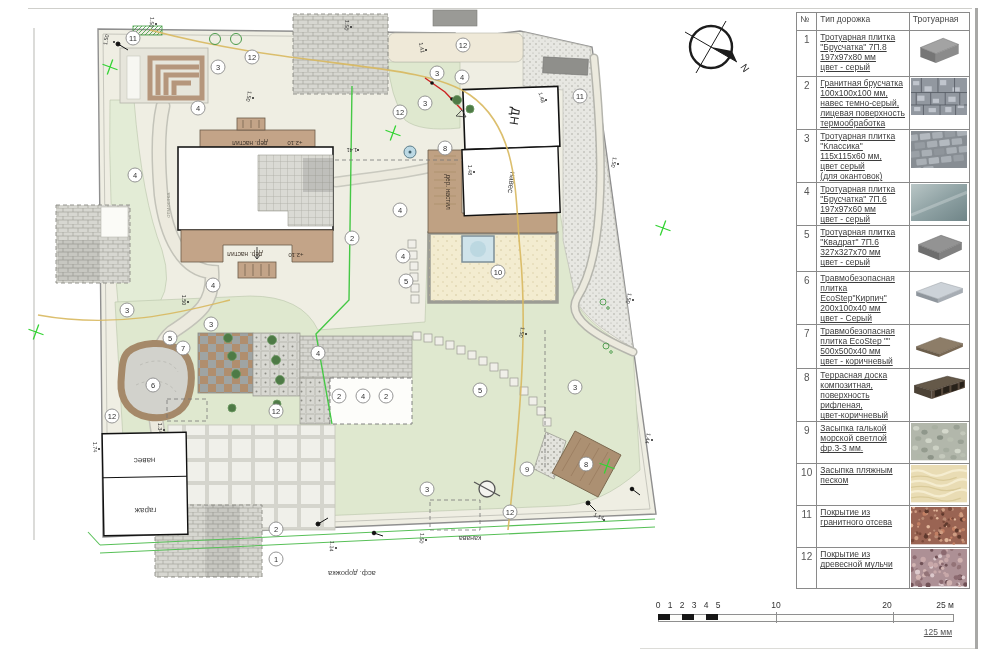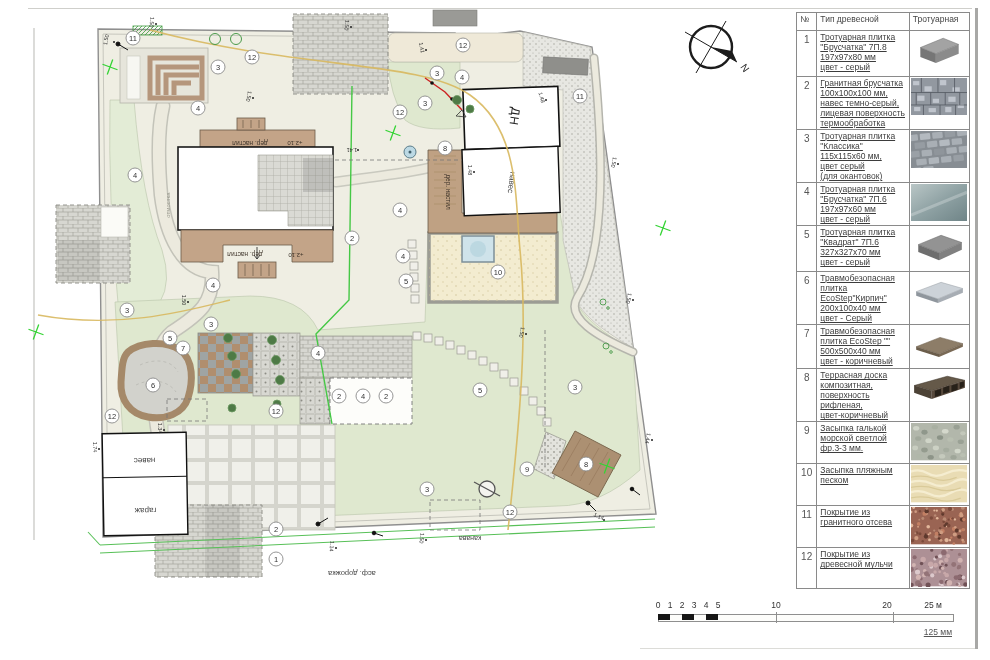--- a/index.html
+++ b/index.html
@@ -491,21 +491,21 @@
     <g id="g-tags">
         <circle cx="215" cy="39" r="5.5" fill="none" stroke="#4a9b4a" stroke-width="1"></circle>
         <circle cx="236" cy="39" r="5.5" fill="none" stroke="#4a9b4a" stroke-width="1"></circle>
       </g>
   </svg>
 
   <table id="legend">
     <thead>
       <tr>
         <th>№</th>
-        <th>Тип древесной</th>
+        <th>Тип дорожка</th>
         <th>Тротуарная</th>
       </tr>
     </thead>
     <tbody id="legend-body">
         <tr style="height: 46px;">
           <td class="num">1</td>
           <td class="txt">Тротуарная плитка
 "Брусчатка" 7П.8
 197х97х80 мм
 цвет - серый</td>
@@ -907,21 +907,21 @@
 
   <div id="scalebar">
     <span class="sb-num" style="left:8px">0</span>
     <span class="sb-num" style="left:20px">1</span>
     <span class="sb-num" style="left:32px">2</span>
     <span class="sb-num" style="left:44px">3</span>
     <span class="sb-num" style="left:56px">4</span>
     <span class="sb-num" style="left:68px">5</span>
     <span class="sb-num" style="left:126px">10</span>
     <span class="sb-num" style="left:237px">20</span>
-    <span class="sb-num" style="left:283px">25 м</span>
+    <span class="sb-num" style="left:295px">25 м</span>
     <div class="sb-bar"></div>
     <div class="sb-seg" style="left:8px"></div>
     <div class="sb-seg" style="left:32px"></div>
     <div class="sb-seg" style="left:56px"></div>
     <div class="sb-tick" style="left:126px"></div>
     <div class="sb-tick" style="left:243px"></div>
     <div class="sb-cap">125 мм</div>
   </div>
 </div>
 

